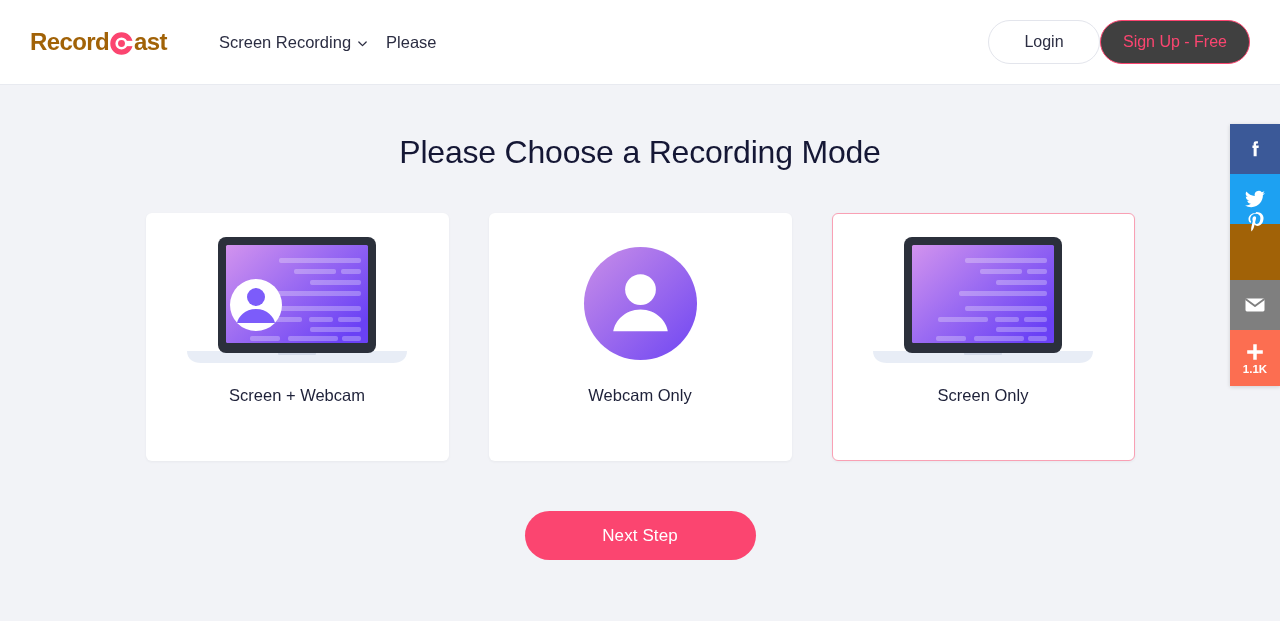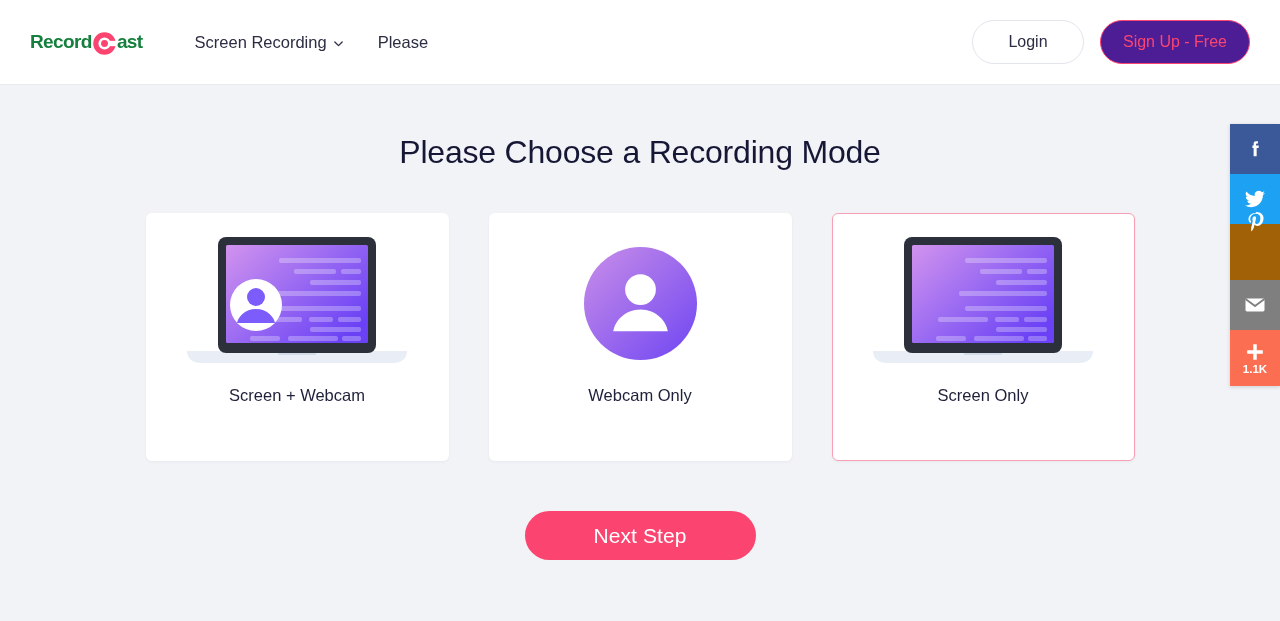--- a/index.html
+++ b/index.html
@@ -23,24 +23,24 @@
     background: #ffffff;
     display: flex;
     align-items: center;
     padding: 0 30px;
     border-bottom: 1px solid #e8eaf0;
     position: relative;
     z-index: 5;
   }
 
   .logo {
-    font-size: 19px;
+    font-size: 24px;
     font-weight: bold;
     letter-spacing: -0.6px;
-    color: #15803d;
+    color: #a16207;
     display: flex;
     align-items: center;
     white-space: nowrap;
     user-select: none;
   }
 
   .logo-mark {
     display: inline-block;
     width: 25px;
     height: 25px;
@@ -48,21 +48,21 @@
     margin: 0 0px;
     vertical-align: middle;
     top: 1px;
   }
   .logo-mark svg { display: block; }
 
   .nav {
     display: flex;
     align-items: center;
     margin-left: 52px;
-    gap: 34px;
+    gap: 18px;
   }
 
   .nav-item {
     font-size: 16.5px;
     color: #2b2d42;
     display: flex;
     align-items: center;
     gap: 6px;
     cursor: pointer;
     white-space: nowrap;
@@ -74,21 +74,20 @@
     display: inline-block;
     position: relative;
     top: 1px;
   }
   .chev svg { display: block; }
 
   .header-right {
     margin-left: auto;
     display: flex;
     align-items: center;
-    gap: 16px;
   }
 
   .btn-login {
     min-width: 112px;
     height: 44px;
     padding: 0 22px;
     border-radius: 22px;
     border: 1px solid #e3e5ec;
     background: #ffffff;
     font-size: 16px;
@@ -100,21 +99,21 @@
     justify-content: center;
     white-space: nowrap;
   }
 
   .btn-signup {
     min-width: 130px;
     height: 44px;
     padding: 0 22px;
     border-radius: 22px;
     border: 1.5px solid #fb4570;
-    background: #4c1d95;
+    background: #404040;
     font-size: 16px;
     font-family: "Liberation Sans", sans-serif;
     color: #fb4570;
     cursor: pointer;
     display: flex;
     align-items: center;
     justify-content: center;
     white-space: nowrap;
   }
 
@@ -184,21 +183,21 @@
     margin-top: 50px;
   }
 
   .btn-next {
     width: 231px;
     height: 49px;
     border-radius: 25px;
     background: #fb4570;
     border: none;
     color: #ffffff;
-    font-size: 21px;
+    font-size: 17px;
     font-family: "Liberation Sans", sans-serif;
     cursor: pointer;
     letter-spacing: 0.1px;
   }
 
   
   .social-bar {
     position: absolute;
     right: 0;
     top: 124px;

